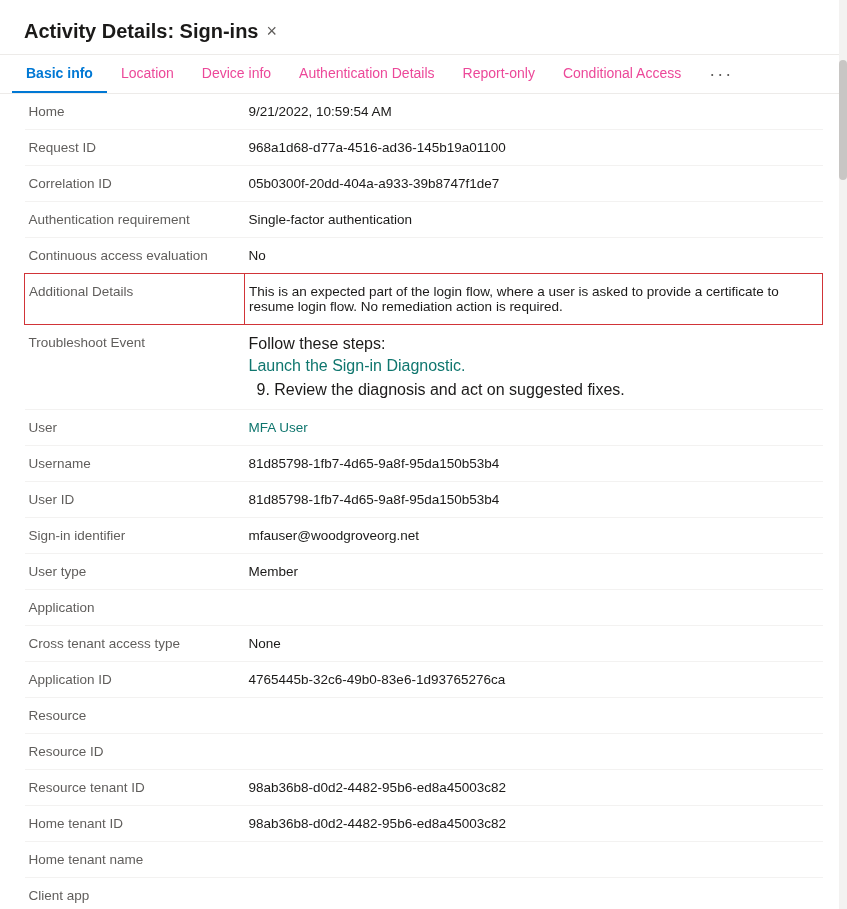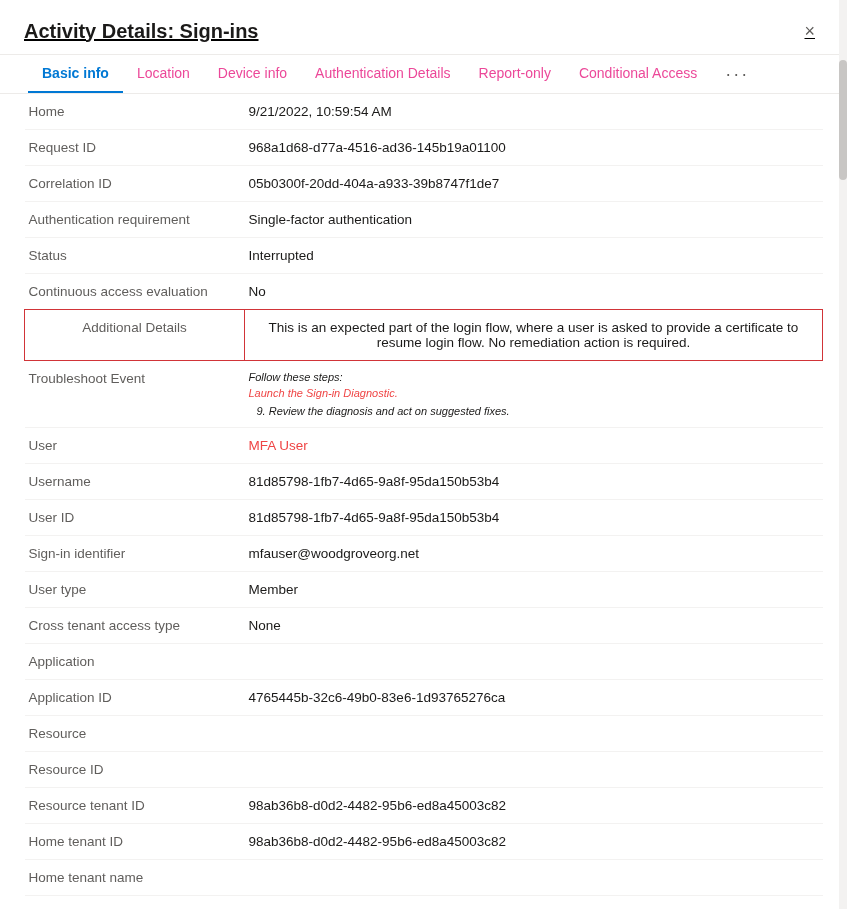--- a/index.html
+++ b/index.html
@@ -7,44 +7,42 @@
     .dialog {
       background: #fff;
       width: 847px;
       min-height: 909px;
       box-shadow: 0 4px 24px rgba(0,0,0,0.18);
       position: relative;
       overflow: hidden;
     }
     .dialog-header {
       display: flex;
-      justify-content: space-between;
       align-items: center;
       padding: 18px 24px 10px 24px;
       border-bottom: 1px solid #edebe9;
-      text-decoration: underline;
     }
     .dialog-title {
       font-size: 20px;
       font-weight: 600;
       color: #1b1a19;
     }
     .close-btn {
       font-size: 18px;
       color: #605e5c;
       cursor: pointer;
       background: none;
       border: none;
       padding: 4px 8px;
       line-height: 1;
     }
     .tabs {
       display: flex;
       align-items: center;
-      padding: 0 28px;
+      padding: 0 12px;
       border-bottom: 1px solid #edebe9;
       gap: 0;
     }
     .tab {
       font-size: 14px;
       color: #ec4899;
       padding: 10px 14px;
       cursor: pointer;
       border-bottom: 2px solid transparent;
       white-space: nowrap;
@@ -84,31 +82,29 @@
       color: #605e5c;
       width: 220px;
       min-width: 180px;
       font-weight: 400;
     }
     .info-table td:last-child {
       color: #1b1a19;
     }
     .additional-details-row td {
       border: 1.5px solid #d13438 !important;
-      text-align: center;
     }
     .link-blue {
-      color: #ef4444;
+      color: #0f766e;
       cursor: pointer;
       text-decoration: none;
     }
     .troubleshoot-cell {
       color: #1b1a19;
-      font-size: 11px;
-      font-style: italic;
+      font-size: 16px;
     }
     .troubleshoot-cell .follow-steps {
       margin-bottom: 4px;
     }
     .troubleshoot-cell .review-step {
       margin-top: 6px;
       padding-left: 8px;
     }
     .scrollbar {
       position: absolute;
@@ -160,24 +156,20 @@
           </tr>
           <tr>
             <td>Correlation ID</td>
             <td>05b0300f-20dd-404a-a933-39b8747f1de7</td>
           </tr>
           <tr>
             <td>Authentication requirement</td>
             <td>Single-factor authentication</td>
           </tr>
           <tr>
-            <td>Status</td>
-            <td>Interrupted</td>
-          </tr>
-          <tr>
             <td>Continuous access evaluation</td>
             <td>No</td>
           </tr>
           <tr class="additional-details-row">
             <td>Additional Details</td>
             <td>This is an expected part of the login flow, where a user is asked to provide a certificate to resume login flow. No remediation action is required.</td>
           </tr>
           <tr>
             <td>Troubleshoot Event</td>
             <td>
@@ -202,28 +194,28 @@
           </tr>
           <tr>
             <td>Sign-in identifier</td>
             <td>mfauser@woodgroveorg.net</td>
           </tr>
           <tr>
             <td>User type</td>
             <td>Member</td>
           </tr>
           <tr>
+            <td>Application</td>
+            <td></td>
+          </tr>
+          <tr>
             <td>Cross tenant access type</td>
             <td>None</td>
           </tr>
           <tr>
-            <td>Application</td>
-            <td></td>
-          </tr>
-          <tr>
             <td>Application ID</td>
             <td>4765445b-32c6-49b0-83e6-1d93765276ca</td>
           </tr>
           <tr>
             <td>Resource</td>
             <td></td>
           </tr>
           <tr>
             <td>Resource ID</td>
             <td></td>

